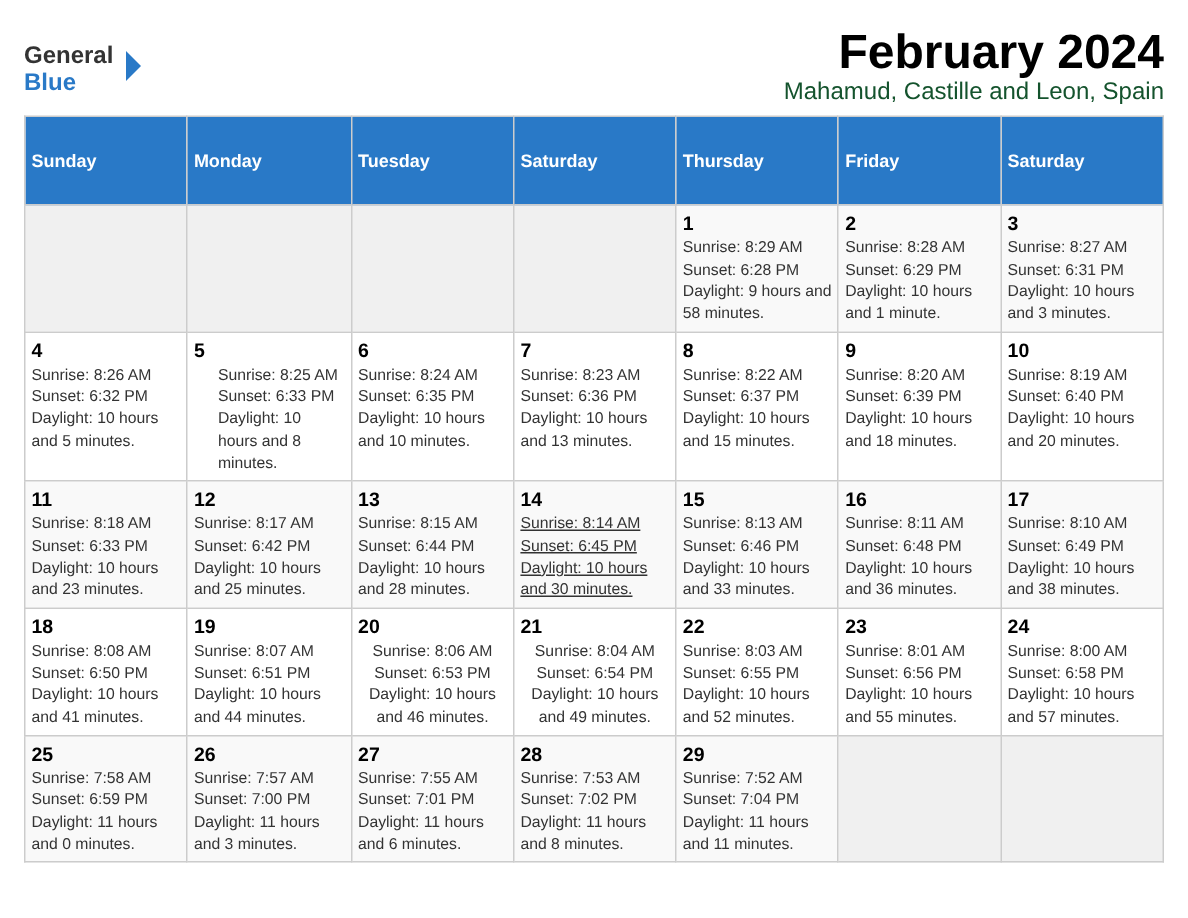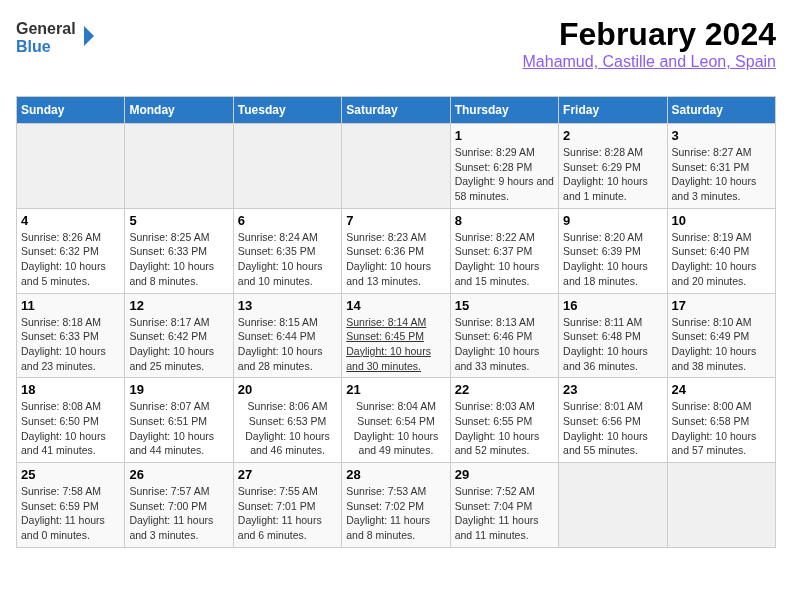--- a/index.html
+++ b/index.html
@@ -6,22 +6,22 @@
     body {
       font-family: Arial, sans-serif;
       background: #fff;
       width: 792px;
       min-height: 612px;
       padding: 16px;
     }
     .header {
       display: flex;
       justify-content: space-between;
-      align-items: flex-start;
-      margin-bottom: 25px;
+      align-items: center;
+      margin-bottom: 6px;
     }
     .logo {
       display: flex;
       align-items: center;
       gap: 4px;
     }
     .logo-icon {
       width: 32px;
       height: 32px;
     }
@@ -29,32 +29,31 @@
       text-align: right;
     }
     .title-block h1 {
       font-size: 32px;
       font-weight: bold;
       color: #000000;
     }
     .title-block h2 {
       font-size: 16px;
       font-weight: normal;
-      color: #8b5cf6;
-      text-decoration: underline;
+      color: #14532d;
     }
     table {
       width: 100%;
       border-collapse: collapse;
       font-size: 11px;
     }
     thead tr th {
       background-color: #2979c7;
       color: #fff;
-      padding: 6px 4px;
+      padding: 22px 4px;
       text-align: left;
       font-weight: bold;
       font-size: 12px;
       border: 1px solid #ccc;
     }
     tbody tr td {
       vertical-align: top;
       padding: 4px 4px;
       border: 1px solid #ccc;
       min-width: 100px;
@@ -137,21 +136,21 @@
       </tr>
       <tr>
         <td>
           <span class="day-number">4</span>
           <div class="day-info" style="white-space: pre-line;">Sunrise: 8:26 AM
 Sunset: 6:32 PM
 Daylight: 10 hours and 5 minutes.</div>
         </td>
         <td>
           <span class="day-number">5</span>
-          <div class="day-info" style="white-space: pre-line;">Sunrise: 8:25 AM
+          <div class="day-info" style="white-space: pre-line; margin-left: 16px;">Sunrise: 8:25 AM
 Sunset: 6:33 PM
 Daylight: 10 hours and 8 minutes.</div>
         </td>
         <td>
           <span class="day-number">6</span>
           <div class="day-info" style="white-space: pre-line;">Sunrise: 8:24 AM
 Sunset: 6:35 PM
 Daylight: 10 hours and 10 minutes.</div>
         </td>
         <td>

